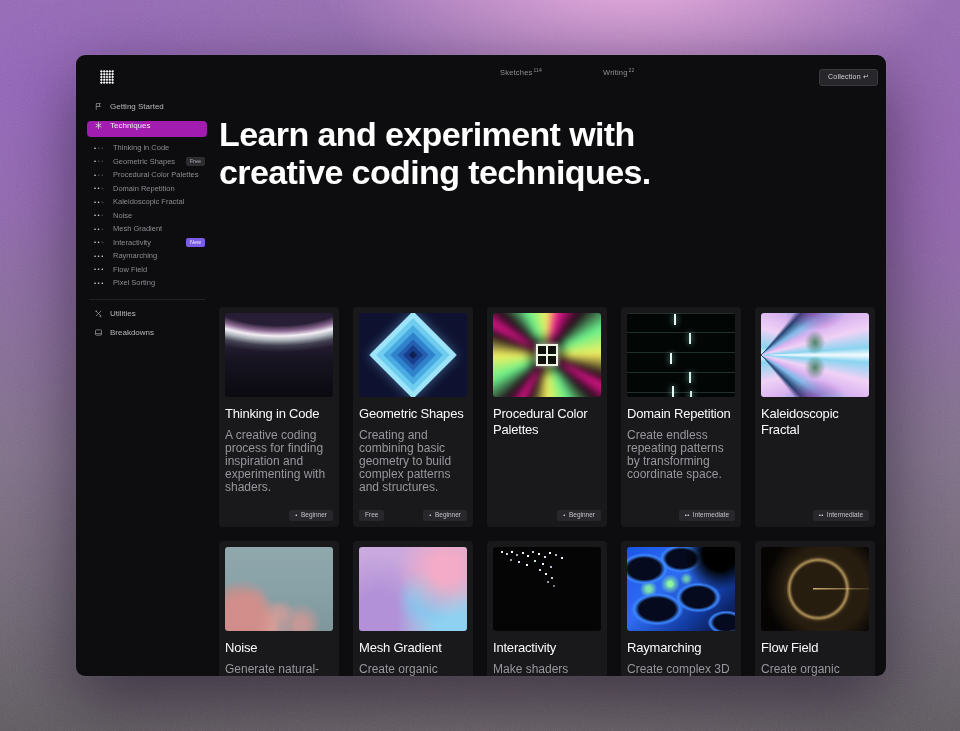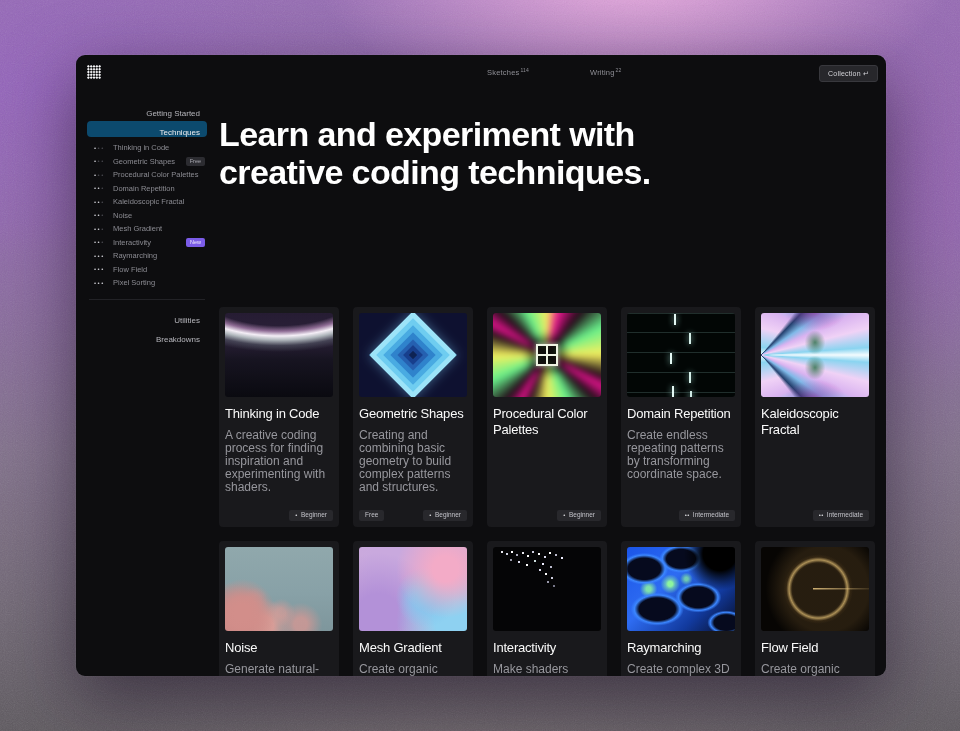--- a/index.html
+++ b/index.html
@@ -14,38 +14,38 @@
       linear-gradient(180deg,#966cb4 0%,#9068ac 30%,#81708b 62%,#6f6673 84%,#5e595f 100%);
   }
   .grain { position:absolute; inset:0; width:100%; height:100%; opacity:.16; pointer-events:none; }
 
   
   .win { position:absolute; left:76px; top:55px; width:810px; height:621px;
     background:#0d0d0f; border-radius:9px; overflow:hidden;
     box-shadow:0 24px 70px rgba(20,10,30,.55), 0 0 0 1px rgba(255,255,255,.04); }
 
   
-  .topbar { position:relative; height:34px; display:flex; align-items:flex-start; padding:10px 8px 0 11px; }
+  .topbar { position:relative; height:34px; display:flex; align-items:center; padding:10px 8px 0 11px;margin-left:13px; }
   .logo { width:14px; height:14px; flex:0 0 auto; }
   .nav-link { position:absolute; top:0; height:34px; display:flex; align-items:center;
     color:#8e8e95; font-size:7.5px; letter-spacing:.2px; cursor:default; }
   .nav-link sup { font-size:5px; margin-left:1px; transform:translateY(-2px); }
   .nav-sketches { left:411px; } .nav-writing { left:514px; }
   .collection-btn { margin-left:auto; background:#27272b; border:1px solid #38383d; border-radius:3px;
     color:#d3d3d8; font-size:7px; padding:3.5px 8px; letter-spacing:.2px; }
 
   
   .body-row { display:flex; align-items:flex-start; height:587px; }
 
   
   .sidebar { width:131px; flex:0 0 auto; padding:13px 0 0 11px; }
-  .side-row { display:flex; align-items:flex-end; gap:7px; height:16px; padding:0 7px; border-radius:4px;
-    color:#b6b6bc; font-size:8px; margin-bottom:3px; width:120px;flex-direction:column; }
+  .side-row { display:flex; align-items:flex-start; gap:7px; height:16px; padding:0 7px; border-radius:4px;
+    color:#b6b6bc; font-size:8px; margin-bottom:3px; width:120px; }
   .side-row svg { width:9px; height:9px; stroke:#97979e; }
-  .side-row.active { background:#0c4a6e; color:#ececee; }
+  .side-row.active { background:#a21caf; color:#ececee; }
   .side-row.active svg { stroke:#e0e0e4; }
   .sub-list { margin-top:4px; }
   .sub { display:flex; align-items:center; gap:6px; height:13.5px; padding-left:7px; width:120px; }
   .dots { font-size:6px; letter-spacing:1.5px; line-height:1; width:13px; flex:0 0 auto; }
   .d-on { color:#c9c9cf; } .d-off { color:#46464c; }
   .sub-label { color:#8b8b92; font-size:7.5px; white-space:nowrap; }
   .s-badge { margin-left:auto; margin-right:2px; font-size:5.5px; padding:1.5px 4px; border-radius:2px;
     background:#2c2c31; color:#a9a9b0; }
   .s-badge.new { background:#7b5ce8; color:#f1edff; }
   .side-div { width:116px; height:1px; background:#222226; margin:9px 0 9px 2px; }

